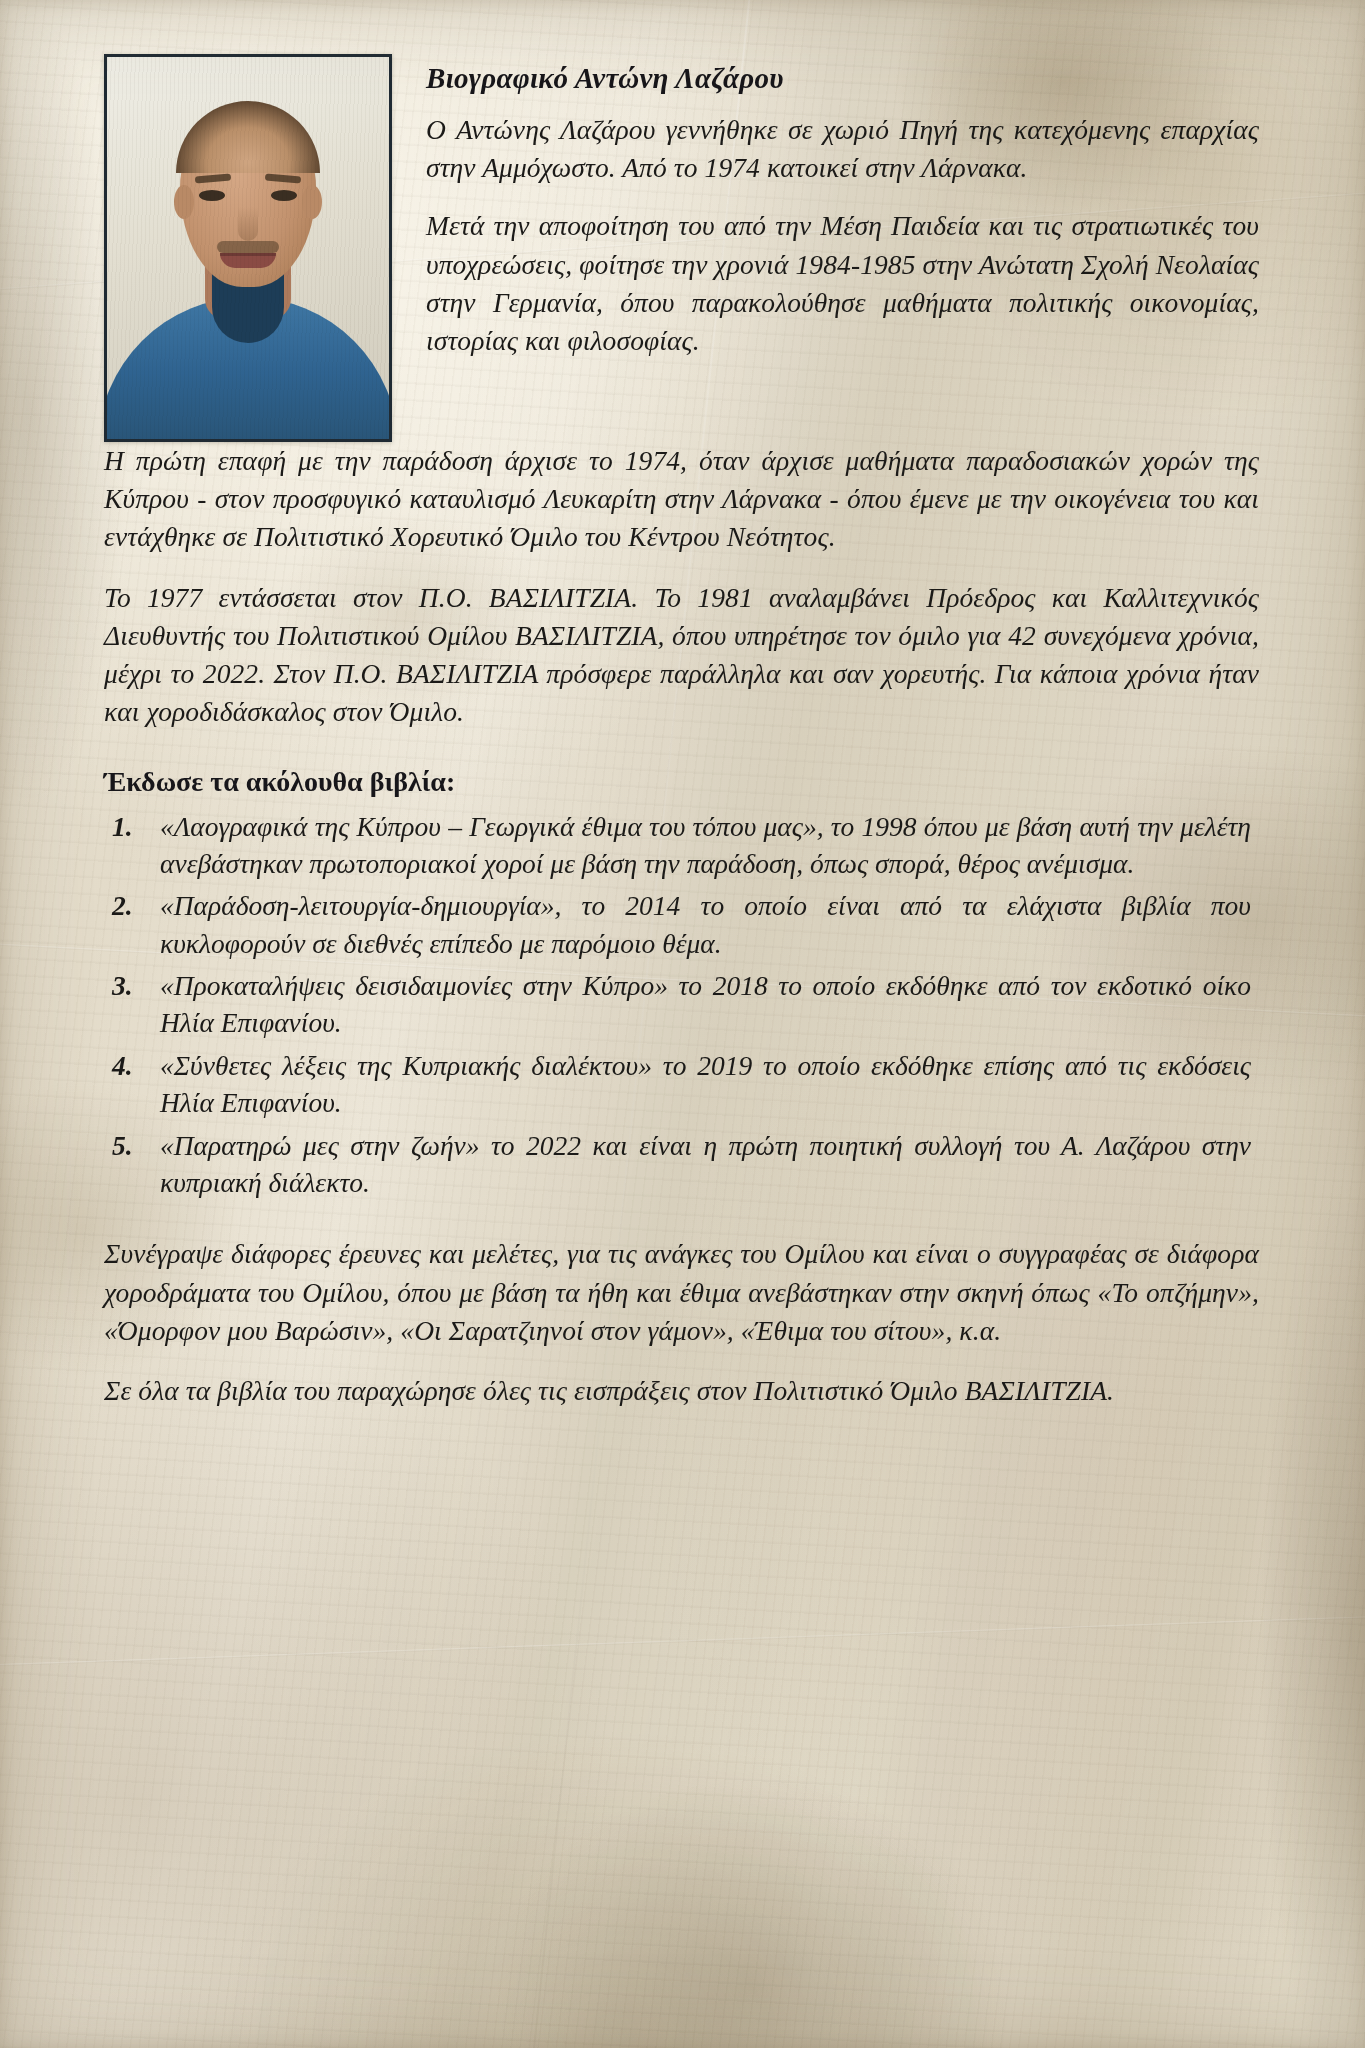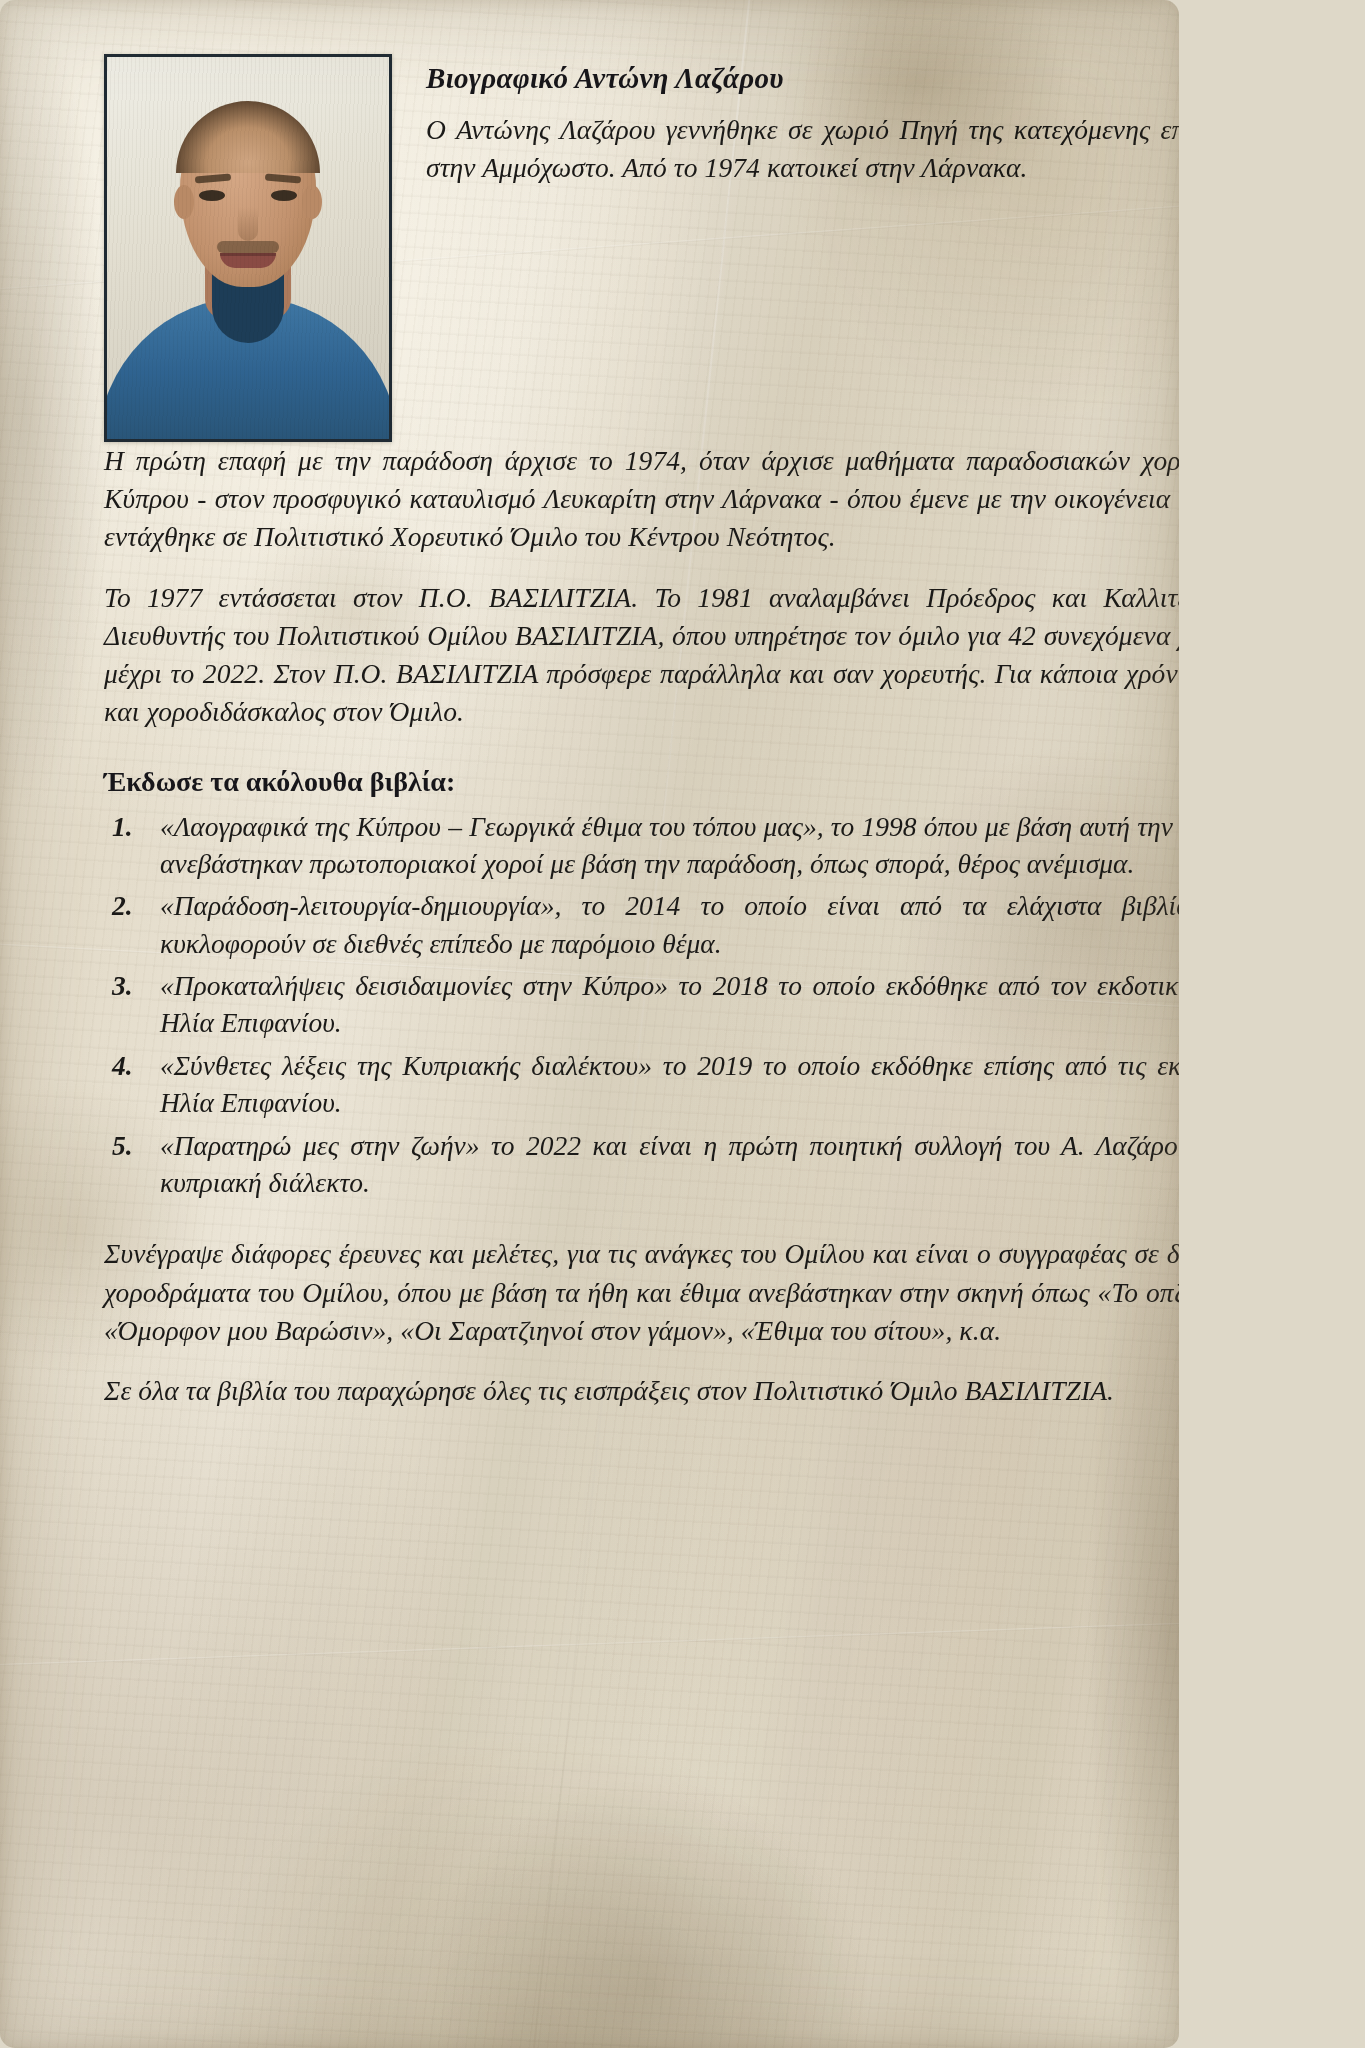--- a/index.html
+++ b/index.html
@@ -10,29 +10,28 @@
     width: 1365px;
     height: 2048px;
     background: #ded8c8;
     font-family: "Liberation Serif", serif;
     overflow: hidden;
   }
 
   
   #page {
     position: relative;
-    width: 1179px;
+    width: 1365px;
     height: 2048px;
     background:
       radial-gradient(ellipse 70% 50% at 20% 12%, rgba(255,252,243,0.85) 0%, rgba(255,252,243,0) 60%),
       radial-gradient(ellipse 60% 40% at 85% 70%, rgba(214,203,182,0.55) 0%, rgba(214,203,182,0) 65%),
       radial-gradient(ellipse 50% 35% at 10% 88%, rgba(196,184,163,0.55) 0%, rgba(196,184,163,0) 70%),
       linear-gradient(105deg, #e9e3d4 0%, #e3dbc9 18%, #ece6d8 35%, #ddd5c2 52%, #e7e0cf 70%, #d9d0bc 86%, #e4ddcb 100%);
     overflow: hidden;
-    border-radius: 15px;
   }
   
   #page::before {
     content: "";
     position: absolute;
     inset: 0;
     background:
       repeating-linear-gradient(97deg, rgba(120,104,76,0.045) 0px, rgba(120,104,76,0.045) 1px, rgba(255,255,255,0) 2px, rgba(255,255,255,0) 9px),
       repeating-linear-gradient(3deg, rgba(90,78,56,0.035) 0px, rgba(90,78,56,0.035) 1px, rgba(255,255,255,0) 3px, rgba(255,255,255,0) 17px);
     pointer-events: none;
@@ -287,20 +286,21 @@
         <div class="eye-r"></div>
         <div class="nose"></div>
         <div class="moustache"></div>
         <div class="mouth"></div>
         <div class="grain"></div>
       </div>
 
       <div class="head-text">
         <h1 class="title">Βιογραφικό Αντώνη Λαζάρου</h1>
         <p class="para">Ο Αντώνης Λαζάρου γεννήθηκε σε χωριό Πηγή της κατεχόμενης επαρχίας στην Αμμόχωστο. Από το 1974 κατοικεί στην Λάρνακα.</p>
+        <p class="para">Μετά την αποφοίτηση του από την Μέση Παιδεία και τις στρατιωτικές του υποχρεώσεις, φοίτησε την χρονιά 1984-1985 στην Ανώτατη Σχολή Νεολαίας στην Γερμανία, όπου παρακολούθησε μαθήματα πολιτικής οικονομίας, ιστορίας και φιλοσοφίας.</p>
       </div>
 
     </div>
 
     <div class="body-block">
       <p class="para">Η πρώτη επαφή με την παράδοση άρχισε το 1974, όταν άρχισε μαθήματα παραδοσιακών χορών της Κύπρου - στον προσφυγικό καταυλισμό Λευκαρίτη στην Λάρνακα - όπου έμενε με την οικογένεια του και εντάχθηκε σε Πολιτιστικό Χορευτικό Όμιλο του Κέντρου Νεότητος.</p>
       <p class="para">Το 1977 εντάσσεται στον Π.Ο. ΒΑΣΙΛΙΤΖΙΑ. Το 1981 αναλαμβάνει Πρόεδρος και Καλλιτεχνικός Διευθυντής του Πολιτιστικού Ομίλου ΒΑΣΙΛΙΤΖΙΑ, όπου υπηρέτησε τον όμιλο για 42 συνεχόμενα χρόνια, μέχρι το 2022. Στον Π.Ο. ΒΑΣΙΛΙΤΖΙΑ πρόσφερε παράλληλα και σαν χορευτής. Για κάποια χρόνια ήταν και χοροδιδάσκαλος στον Όμιλο.</p>
     </div>
 
     <h2 class="books-title">Έκδωσε τα ακόλουθα βιβλία:</h2>

